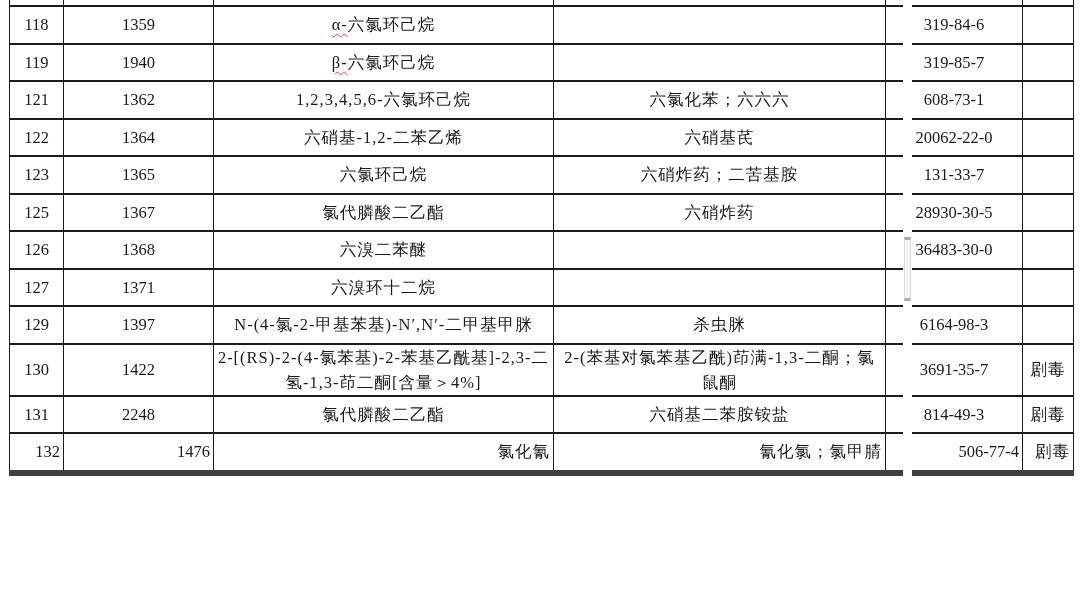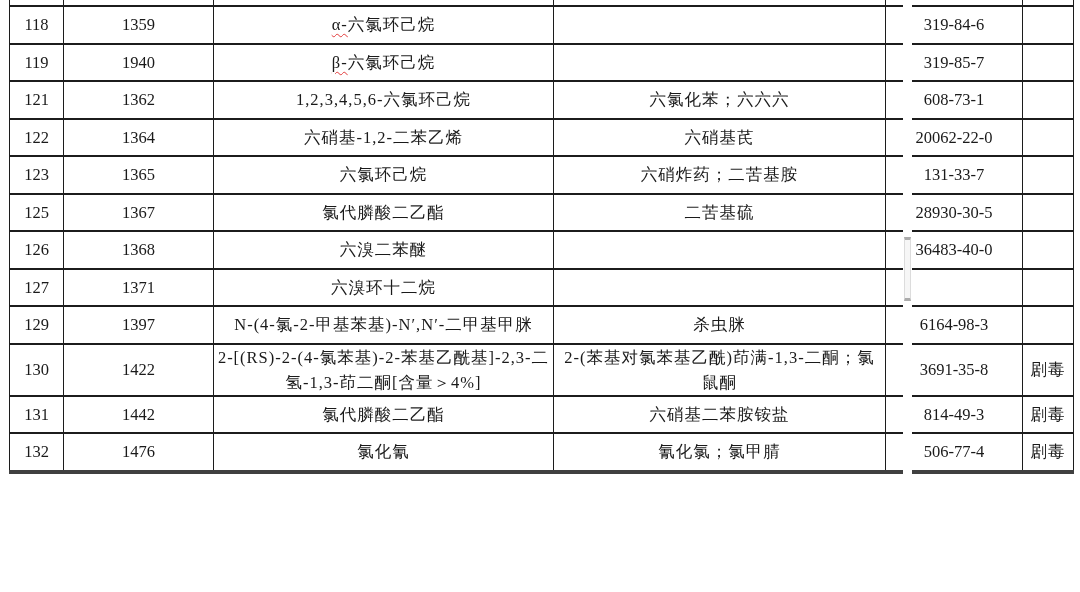--- a/index.html
+++ b/index.html
@@ -37,21 +37,21 @@
     border-top: 2px solid #1c1c1c;
     text-align: center;
     vertical-align: middle;
     font-size: 16.5px;
     line-height: 25px;
     padding: 0 3px;
     overflow: hidden;
     word-break: break-all;
   }
   td:last-child { border-right: 1.5px solid #1c1c1c; }
-  tbody tr:last-child td { border-bottom: 4px solid #404040; }
+  tbody tr:last-child td { border-bottom: 6px solid #404040; text-align: right; }
   tr.partial td { border-top: none; height: 5px; }
   tr.data td { height: 35.5px; }
   tr.tall td { height: 50px; }
   .cjk { letter-spacing: 1px; }
   .sq {
     text-decoration: underline;
     text-decoration-style: wavy;
     text-decoration-color: #e23b3b;
     text-decoration-thickness: 1px;
     text-underline-offset: 3px;
@@ -136,30 +136,30 @@
           <td>1365</td>
           <td class="cjk">六氯环己烷</td>
           <td class="cjk">六硝炸药；二苦基胺</td>
           <td>131-33-7</td>
           <td class="cjk"></td>
         </tr>
         <tr class="data">
           <td>125</td>
           <td>1367</td>
           <td class="cjk">氯代膦酸二乙酯</td>
-          <td class="cjk">二苦基硫</td>
+          <td class="cjk">六硝炸药</td>
           <td>28930-30-5</td>
           <td class="cjk"></td>
         </tr>
         <tr class="data">
           <td>126</td>
           <td>1368</td>
           <td class="cjk">六溴二苯醚</td>
           <td class="cjk"></td>
-          <td>36483-40-0</td>
+          <td>36483-30-0</td>
           <td class="cjk"></td>
         </tr>
         <tr class="data">
           <td>127</td>
           <td>1371</td>
           <td class="cjk">六溴环十二烷</td>
           <td class="cjk"></td>
           <td></td>
           <td class="cjk"></td>
         </tr>
@@ -169,26 +169,26 @@
           <td class="cjk">N-(4-氯-2-甲基苯基)-N′,N′-二甲基甲脒</td>
           <td class="cjk">杀虫脒</td>
           <td>6164-98-3</td>
           <td class="cjk"></td>
         </tr>
         <tr class="data tall">
           <td>130</td>
           <td>1422</td>
           <td class="cjk">2-[(RS)-2-(4-氯苯基)-2-苯基乙酰基]-2,3-二氢-1,3-茚二酮[含量＞4%]</td>
           <td class="cjk">2-(苯基对氯苯基乙酰)茚满-1,3-二酮；氯鼠酮</td>
-          <td>3691-35-8</td>
+          <td>3691-35-7</td>
           <td class="cjk">剧毒</td>
         </tr>
         <tr class="data">
           <td>131</td>
-          <td>1442</td>
+          <td>2248</td>
           <td class="cjk">氯代膦酸二乙酯</td>
           <td class="cjk">六硝基二苯胺铵盐</td>
           <td>814-49-3</td>
           <td class="cjk">剧毒</td>
         </tr>
         <tr class="data">
           <td>132</td>
           <td>1476</td>
           <td class="cjk">氯化氰</td>
           <td class="cjk">氰化氯；氯甲腈</td>

